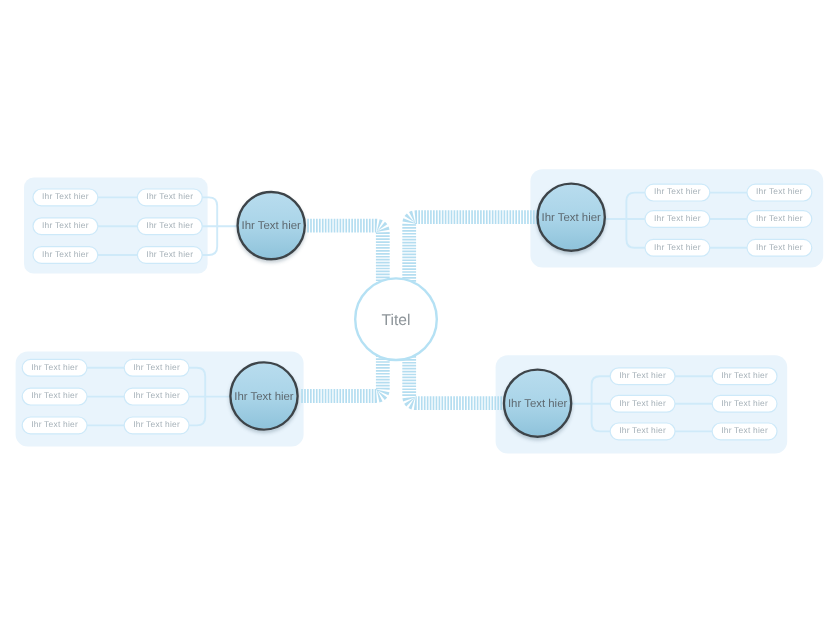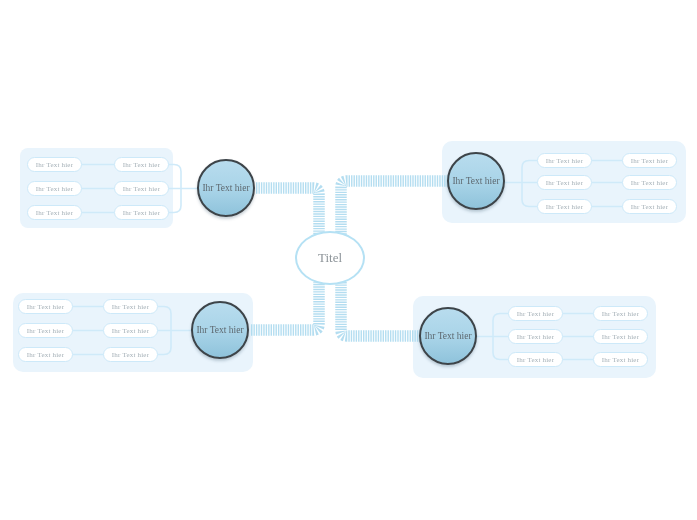--- a/index.html
+++ b/index.html
@@ -1,18 +1,18 @@
 <!DOCTYPE html>
 <html><head>
 <meta charset="utf-8">
 <style>
   html,body{margin:0;padding:0;background:#fff;}
   .stage{
     position:relative;width:697px;height:520px;background:#ffffff;overflow:hidden;
-    font-family:Liberation Serif, serif;
+    font-family:Liberation Sans, sans-serif;
   }
   .panel{
     position:absolute;background:#e9f4fc;border-radius:10px;z-index:1;
   }
   .links{position:absolute;left:0;top:0;z-index:2;}
   .pill{
     position:absolute;width:55px;height:15px;background:#ffffff;
     border:1.5px solid #cde9f9;border-radius:9px;box-sizing:border-box;
     display:flex;align-items:center;justify-content:center;
     font-size:7px;color:#a6b1b8;letter-spacing:.2px;white-space:nowrap;
@@ -21,21 +21,21 @@
   .bcircle{
     position:absolute;width:58px;height:58px;border-radius:50%;
     background:linear-gradient(180deg,#b8dcee 0%,#a9d4e8 52%,#8fc3db 100%);
     border:2px solid #3d4449;box-sizing:border-box;
     display:flex;align-items:center;justify-content:center;
     font-size:9.5px;color:#5d686f;white-space:nowrap;
     box-shadow:0 2px 3px rgba(70,100,120,.30);
     z-index:4;
   }
   .ccircle{
-    position:absolute;width:70px;height:54px;border-radius:50%;
+    position:absolute;width:70px;height:70px;border-radius:50%;
     background:#ffffff;border:2px solid #b5e1f4;box-sizing:border-box;
     display:flex;align-items:center;justify-content:center;
     font-size:13px;color:#8d9499;z-index:4;
   }
 </style>
 </head>
 <body>
 
 <div class="stage">
 

